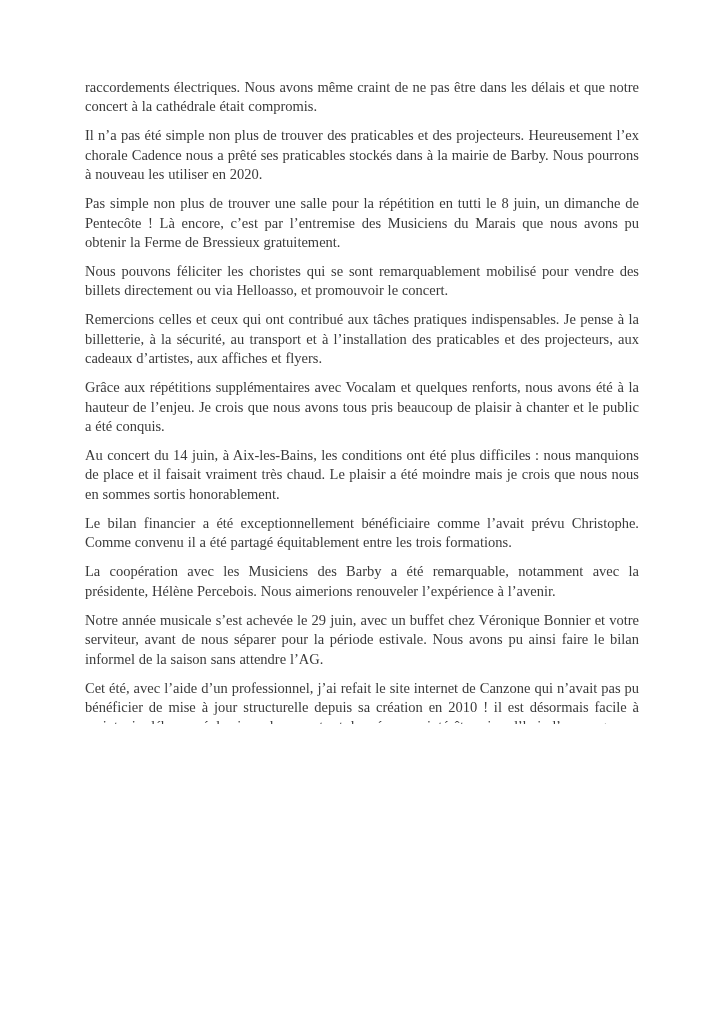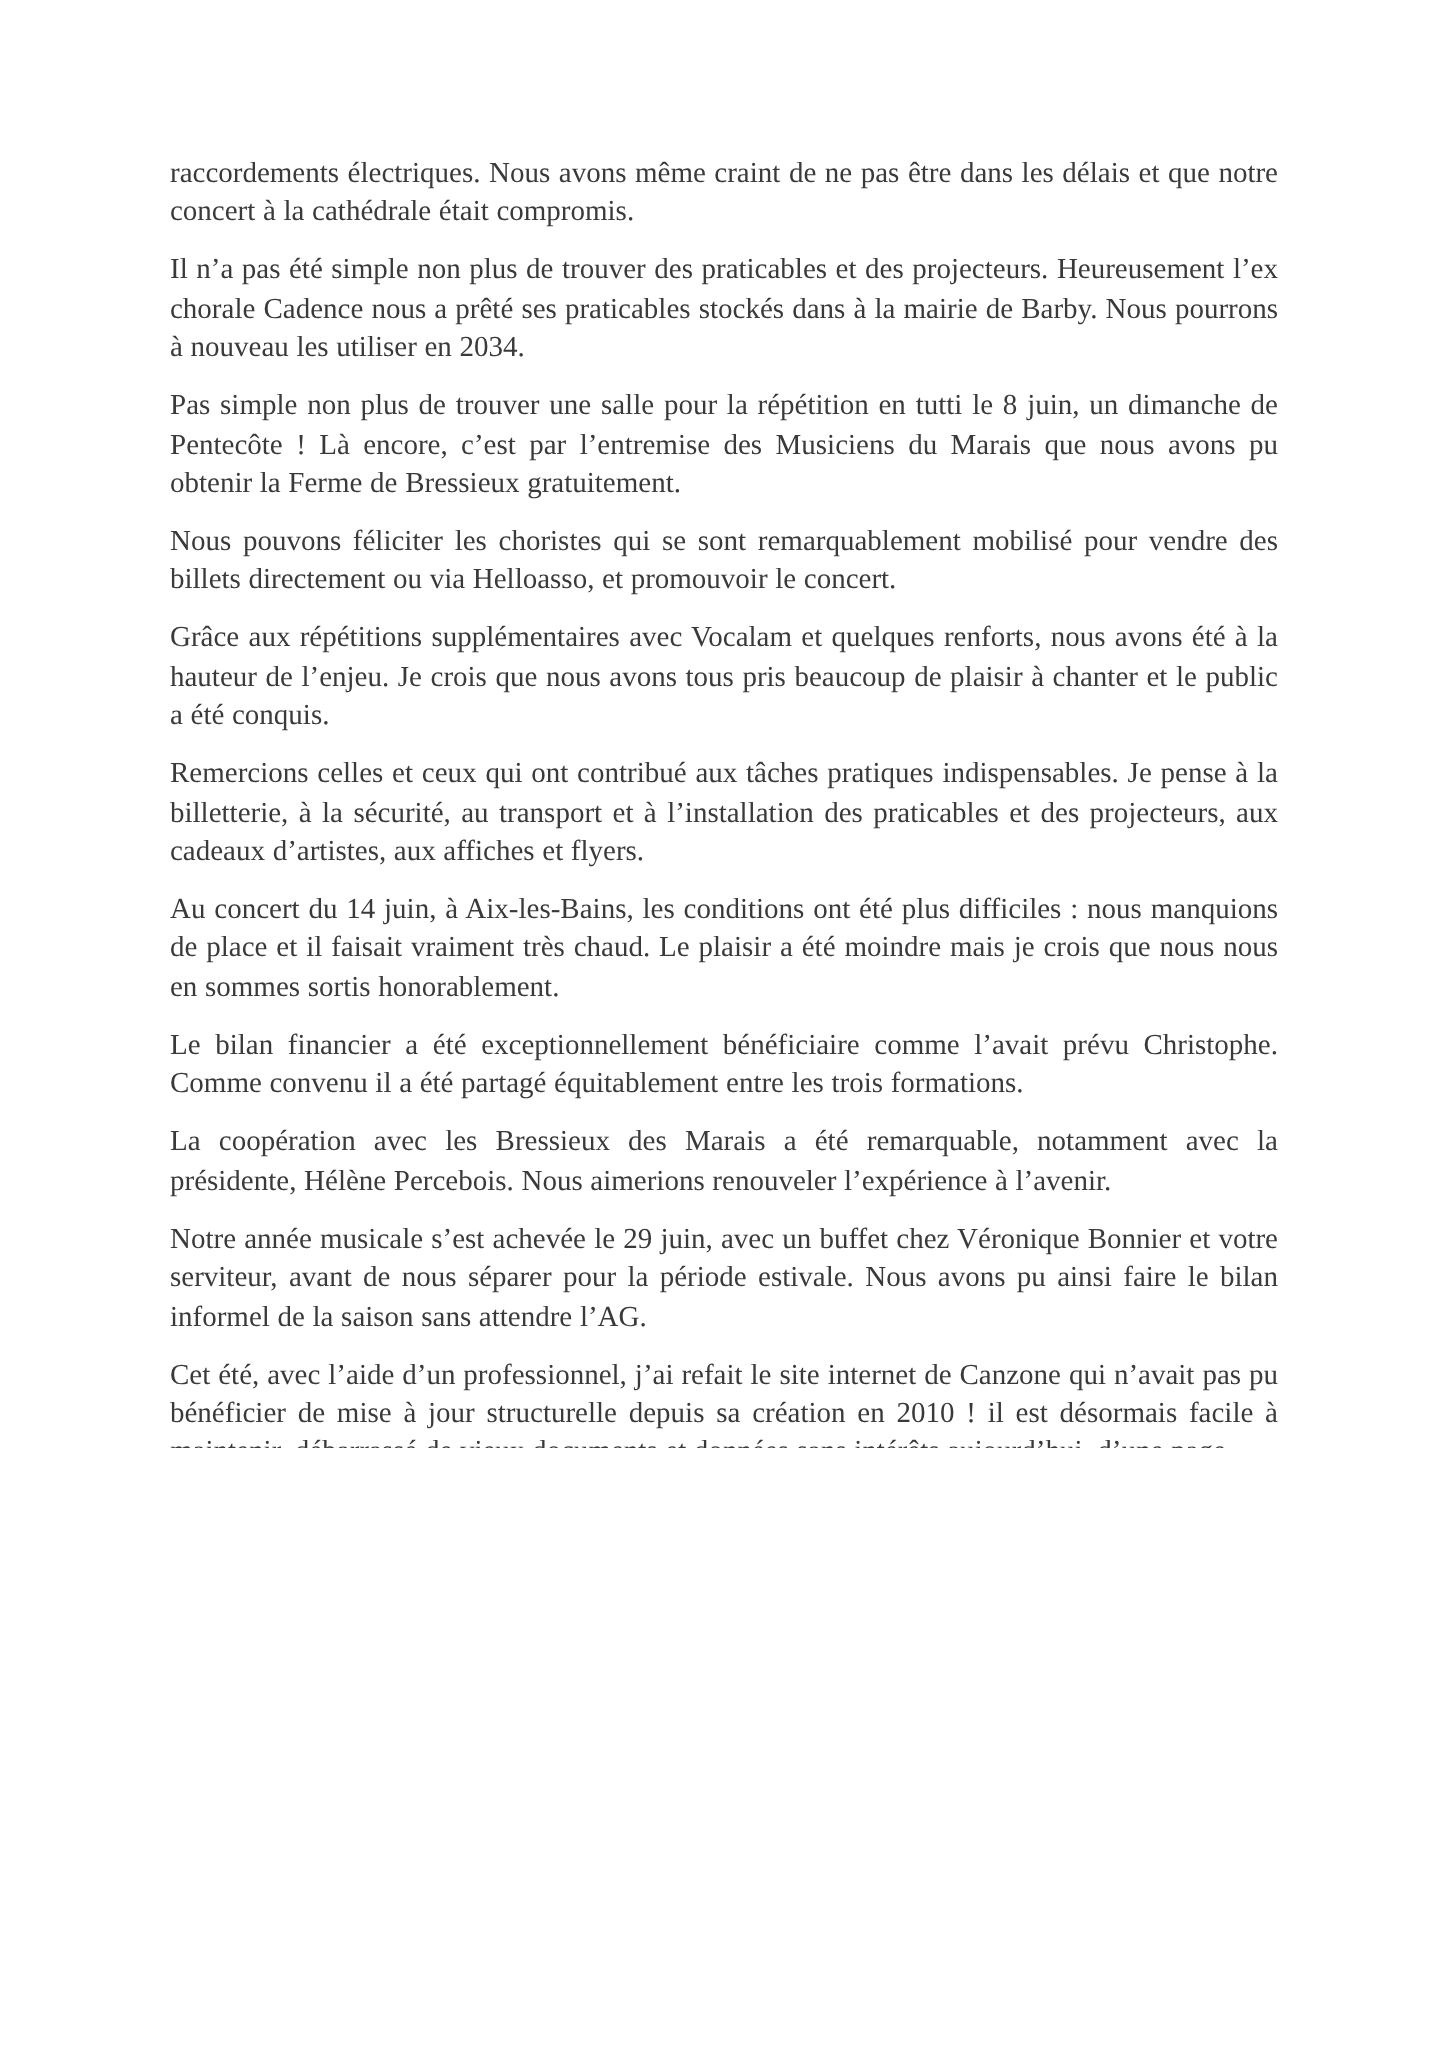--- a/index.html
+++ b/index.html
@@ -32,24 +32,24 @@
   .para:last-child {
     margin-bottom: 0;
   }
 </style>
 </head>
 <body>
 
 <div class="page">
   <div class="content">
     <p class="para">raccordements électriques. Nous avons même craint de ne pas être dans les délais et que notre concert à la cathédrale était compromis.</p>
-    <p class="para">Il n’a pas été simple non plus de trouver des praticables et des projecteurs. Heureusement l’ex chorale Cadence nous a prêté ses praticables stockés dans à la mairie de Barby. Nous pourrons à nouveau les utiliser en 2034.</p>
+    <p class="para">Il n’a pas été simple non plus de trouver des praticables et des projecteurs. Heureusement l’ex chorale Cadence nous a prêté ses praticables stockés dans à la mairie de Barby. Nous pourrons à nouveau les utiliser en 2020.</p>
     <p class="para">Pas simple non plus de trouver une salle pour la répétition en tutti le 8 juin, un dimanche de Pentecôte&nbsp;! Là encore, c’est par l’entremise des Musiciens du Marais que nous avons pu obtenir la Ferme de Bressieux gratuitement.</p>
     <p class="para">Nous pouvons féliciter les choristes qui se sont remarquablement mobilisé pour vendre des billets directement ou via Helloasso, et promouvoir le concert.</p>
+    <p class="para">Remercions celles et ceux qui ont contribué aux tâches pratiques indispensables. Je pense à la billetterie, à la sécurité, au transport et à l’installation des praticables et des projecteurs, aux cadeaux d’artistes, aux affiches et flyers.</p>
     <p class="para">Grâce aux répétitions supplémentaires avec Vocalam et quelques renforts, nous avons été à la hauteur de l’enjeu. Je crois que nous avons tous pris beaucoup de plaisir à chanter et le public a été conquis.</p>
-    <p class="para">Remercions celles et ceux qui ont contribué aux tâches pratiques indispensables. Je pense à la billetterie, à la sécurité, au transport et à l’installation des praticables et des projecteurs, aux cadeaux d’artistes, aux affiches et flyers.</p>
     <p class="para">Au concert du 14 juin, à Aix-les-Bains, les conditions ont été plus difficiles&nbsp;: nous manquions de place et il faisait vraiment très chaud. Le plaisir a été moindre mais je crois que nous nous en sommes sortis honorablement.</p>
     <p class="para">Le bilan financier a été exceptionnellement bénéficiaire comme l’avait prévu Christophe. Comme convenu il a été partagé équitablement entre les trois formations.</p>
-    <p class="para">La coopération avec les Bressieux des Marais a été remarquable, notamment avec la présidente, Hélène Percebois. Nous aimerions renouveler l’expérience à l’avenir.</p>
+    <p class="para">La coopération avec les Musiciens des Barby a été remarquable, notamment avec la présidente, Hélène Percebois. Nous aimerions renouveler l’expérience à l’avenir.</p>
     <p class="para">Notre année musicale s’est achevée le 29 juin, avec un buffet chez Véronique Bonnier et votre serviteur, avant de nous séparer pour la période estivale. Nous avons pu ainsi faire le bilan informel de la saison sans attendre l’AG.</p>
     <p class="para">Cet été, avec l’aide d’un professionnel, j’ai refait le site internet de Canzone qui n’avait pas pu bénéficier de mise à jour structurelle depuis sa création en 2010&nbsp;! il est désormais facile à maintenir, débarrassé de vieux documents et données sans intérêts aujourd’hui, d’une page</p>
   </div>
 </div>
 
 </body></html>

